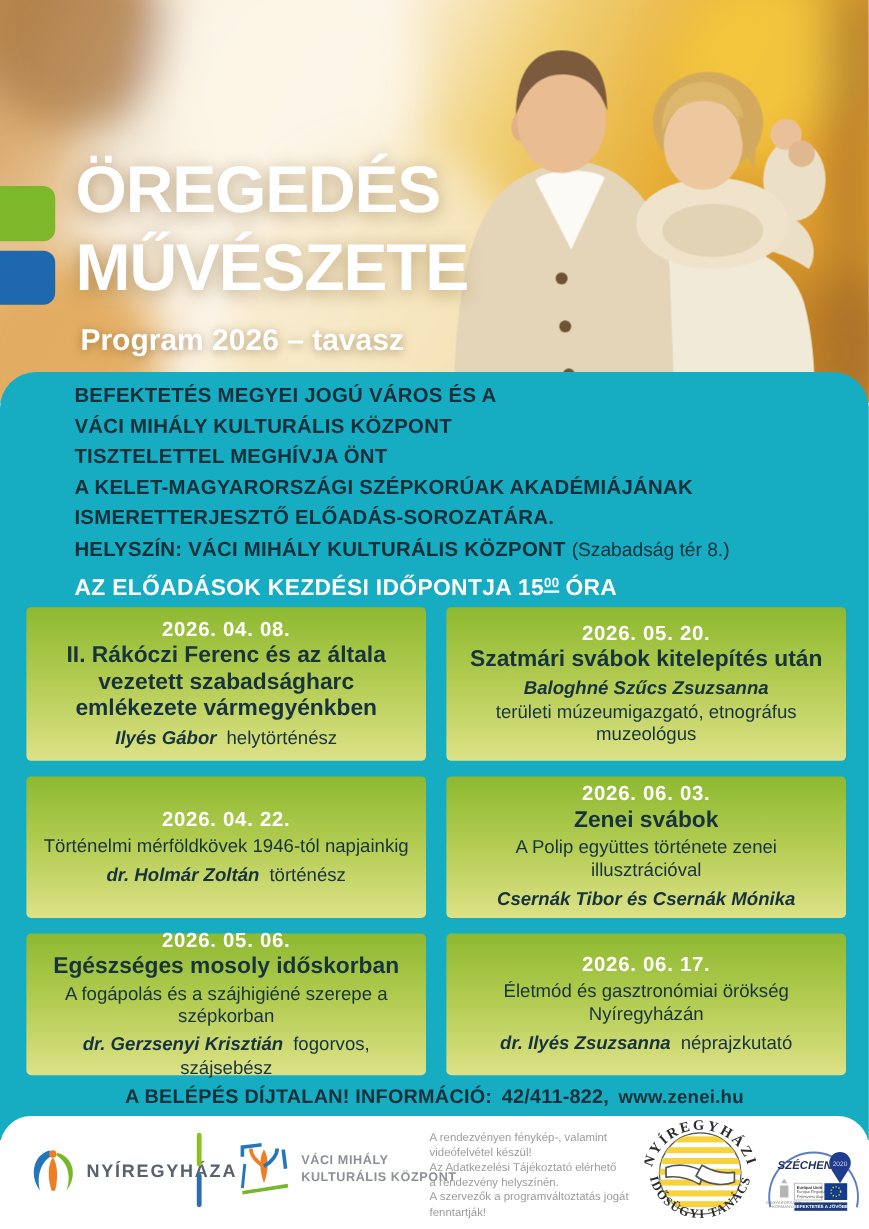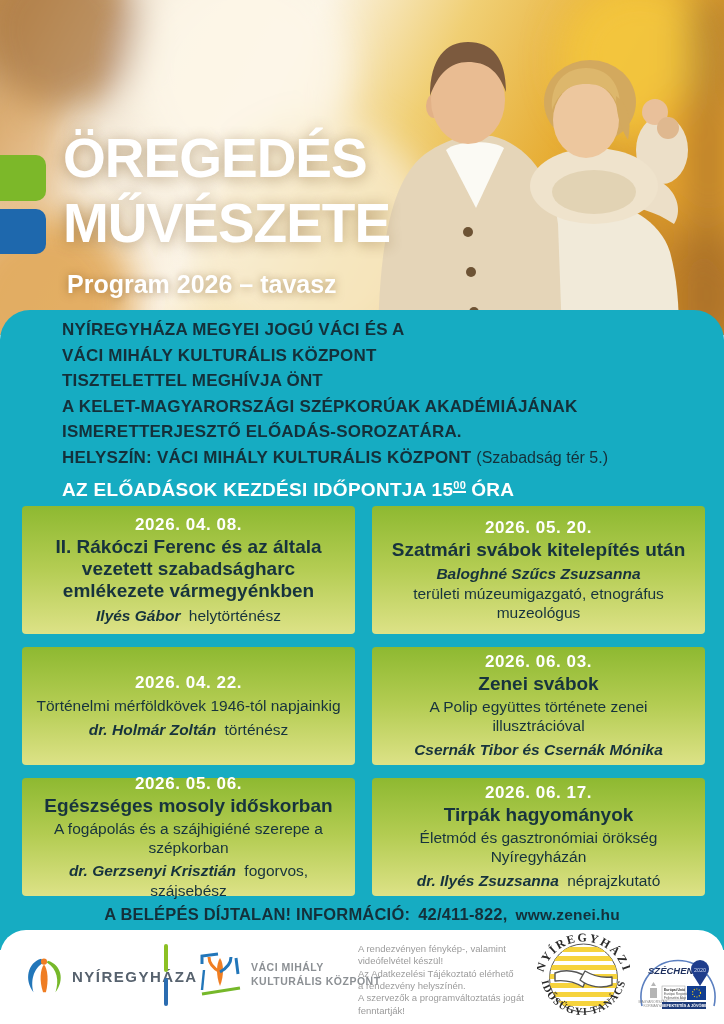--- a/index.html
+++ b/index.html
@@ -144,28 +144,28 @@
 
   <div class="hero-title">
     <div>ÖREGEDÉS</div>
     <div>MŰVÉSZETE</div>
   </div>
   <div class="hero-subtitle">Program 2026 – tavasz</div>
 
   <div class="teal-panel"></div>
 
   <div class="intro">
-    <div>NYÍREGYHÁZA MEGYEI JOGÚ VÁCI ÉS A</div>
+    <div>BEFEKTETÉS MEGYEI JOGÚ VÁROS ÉS A</div>
     <div>VÁCI MIHÁLY KULTURÁLIS KÖZPONT</div>
     <div>TISZTELETTEL MEGHÍVJA ÖNT</div>
     <div>A KELET-MAGYARORSZÁGI SZÉPKORÚAK AKADÉMIÁJÁNAK</div>
     <div>ISMERETTERJESZTŐ ELŐADÁS-SOROZATÁRA.</div>
     <div>
       <span>HELYSZÍN: VÁCI MIHÁLY KULTURÁLIS KÖZPONT</span>
-      <span class="loc-normal">(Szabadság tér 5.)</span>
+      <span class="loc-normal">(Szabadság tér 8.)</span>
     </div>
     <div class="time-line">
       <span>AZ ELŐADÁSOK KEZDÉSI IDŐPONTJA 15</span><span class="time-sup">00</span><span class="time-suffix">ÓRA</span>
     </div>
   </div>
 
   <div class="events-grid">
 
     <div class="card">
       <div class="date">2026. 04. 08.</div>
@@ -211,21 +211,20 @@
       <div class="title">Egészséges mosoly időskorban</div>
       <div class="subtitle">A fogápolás és a szájhigiéné szerepe a szépkorban</div>
       <div class="speaker-line">
         <span class="speaker">dr. Gerzsenyi Krisztián</span>
         <span class="role">fogorvos, szájsebész</span>
       </div>
     </div>
 
     <div class="card">
       <div class="date">2026. 06. 17.</div>
-      <div class="title">Tirpák hagyományok</div>
       <div class="subtitle">Életmód és gasztronómiai örökség Nyíregyházán</div>
       <div class="speaker-line">
         <span class="speaker">dr. Ilyés Zsuzsanna</span>
         <span class="role">néprajzkutató</span>
       </div>
     </div>
 
   </div>
 
   <div class="info-line">

